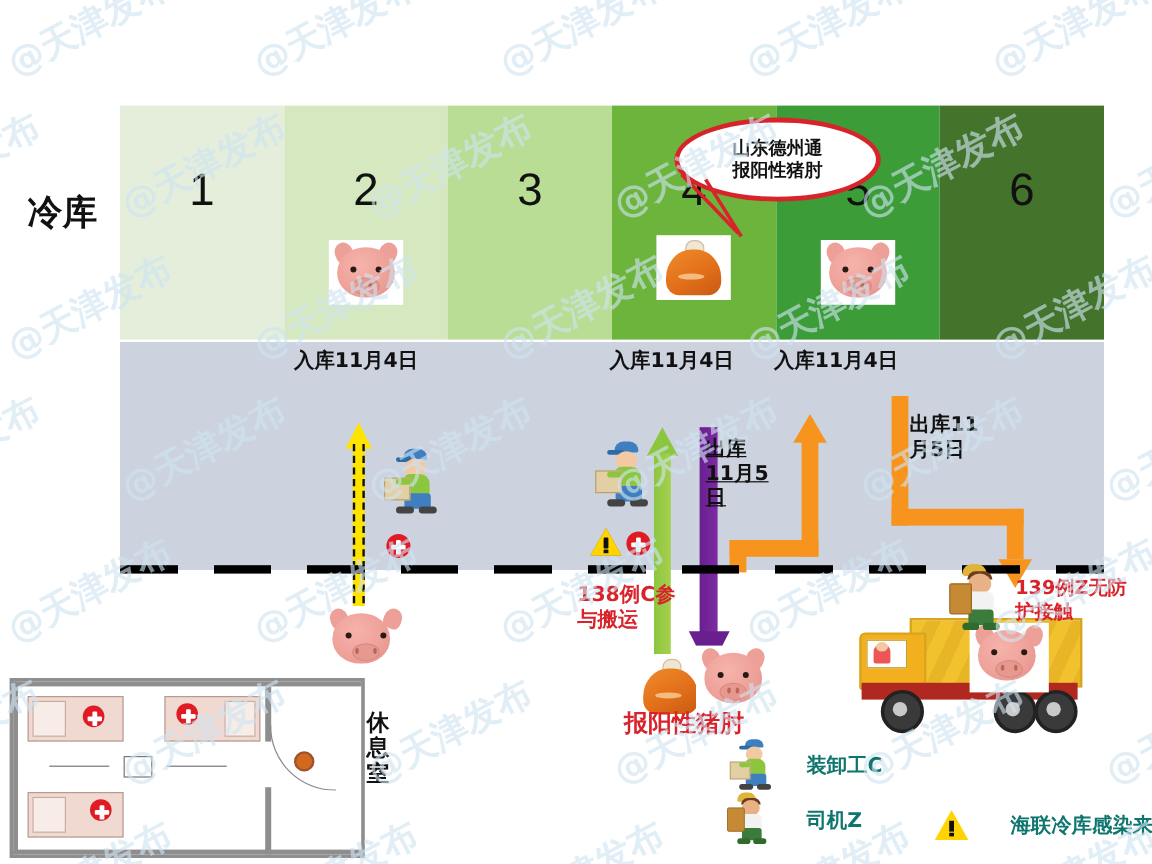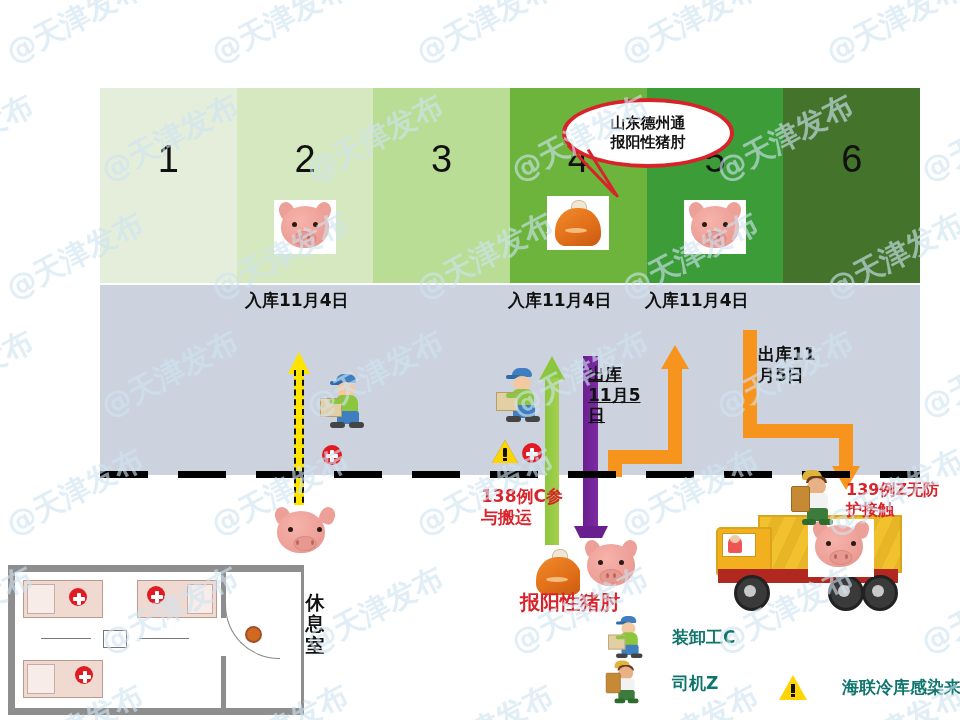--- a/index.html
+++ b/index.html
@@ -301,20 +301,21 @@
   .mini-warn .tri{width:0;height:0;border-left:14px solid transparent;border-right:14px solid transparent;border-bottom:25px solid #ffd400;}
   .mini-warn .bang{position:absolute;left:12px;top:9px;width:4px;height:9px;background:#111;}
   .mini-warn .dot{position:absolute;left:12px;top:19px;width:4px;height:3px;background:#111;}
 </style>
 </head>
 <body>
 
 <div id="stage">
 
 
+  <div class="rowlabel" id="label-cold">冷库</div>
 
   <div id="cold-row">
 
     <div class="cell" style="background:#e4eedb;">
       <div class="cell-num">1</div>
     </div>
 
     <div class="cell" style="background:#d5e8c0;">
       <div class="cell-num">2</div>
       <div class="cell-art">

